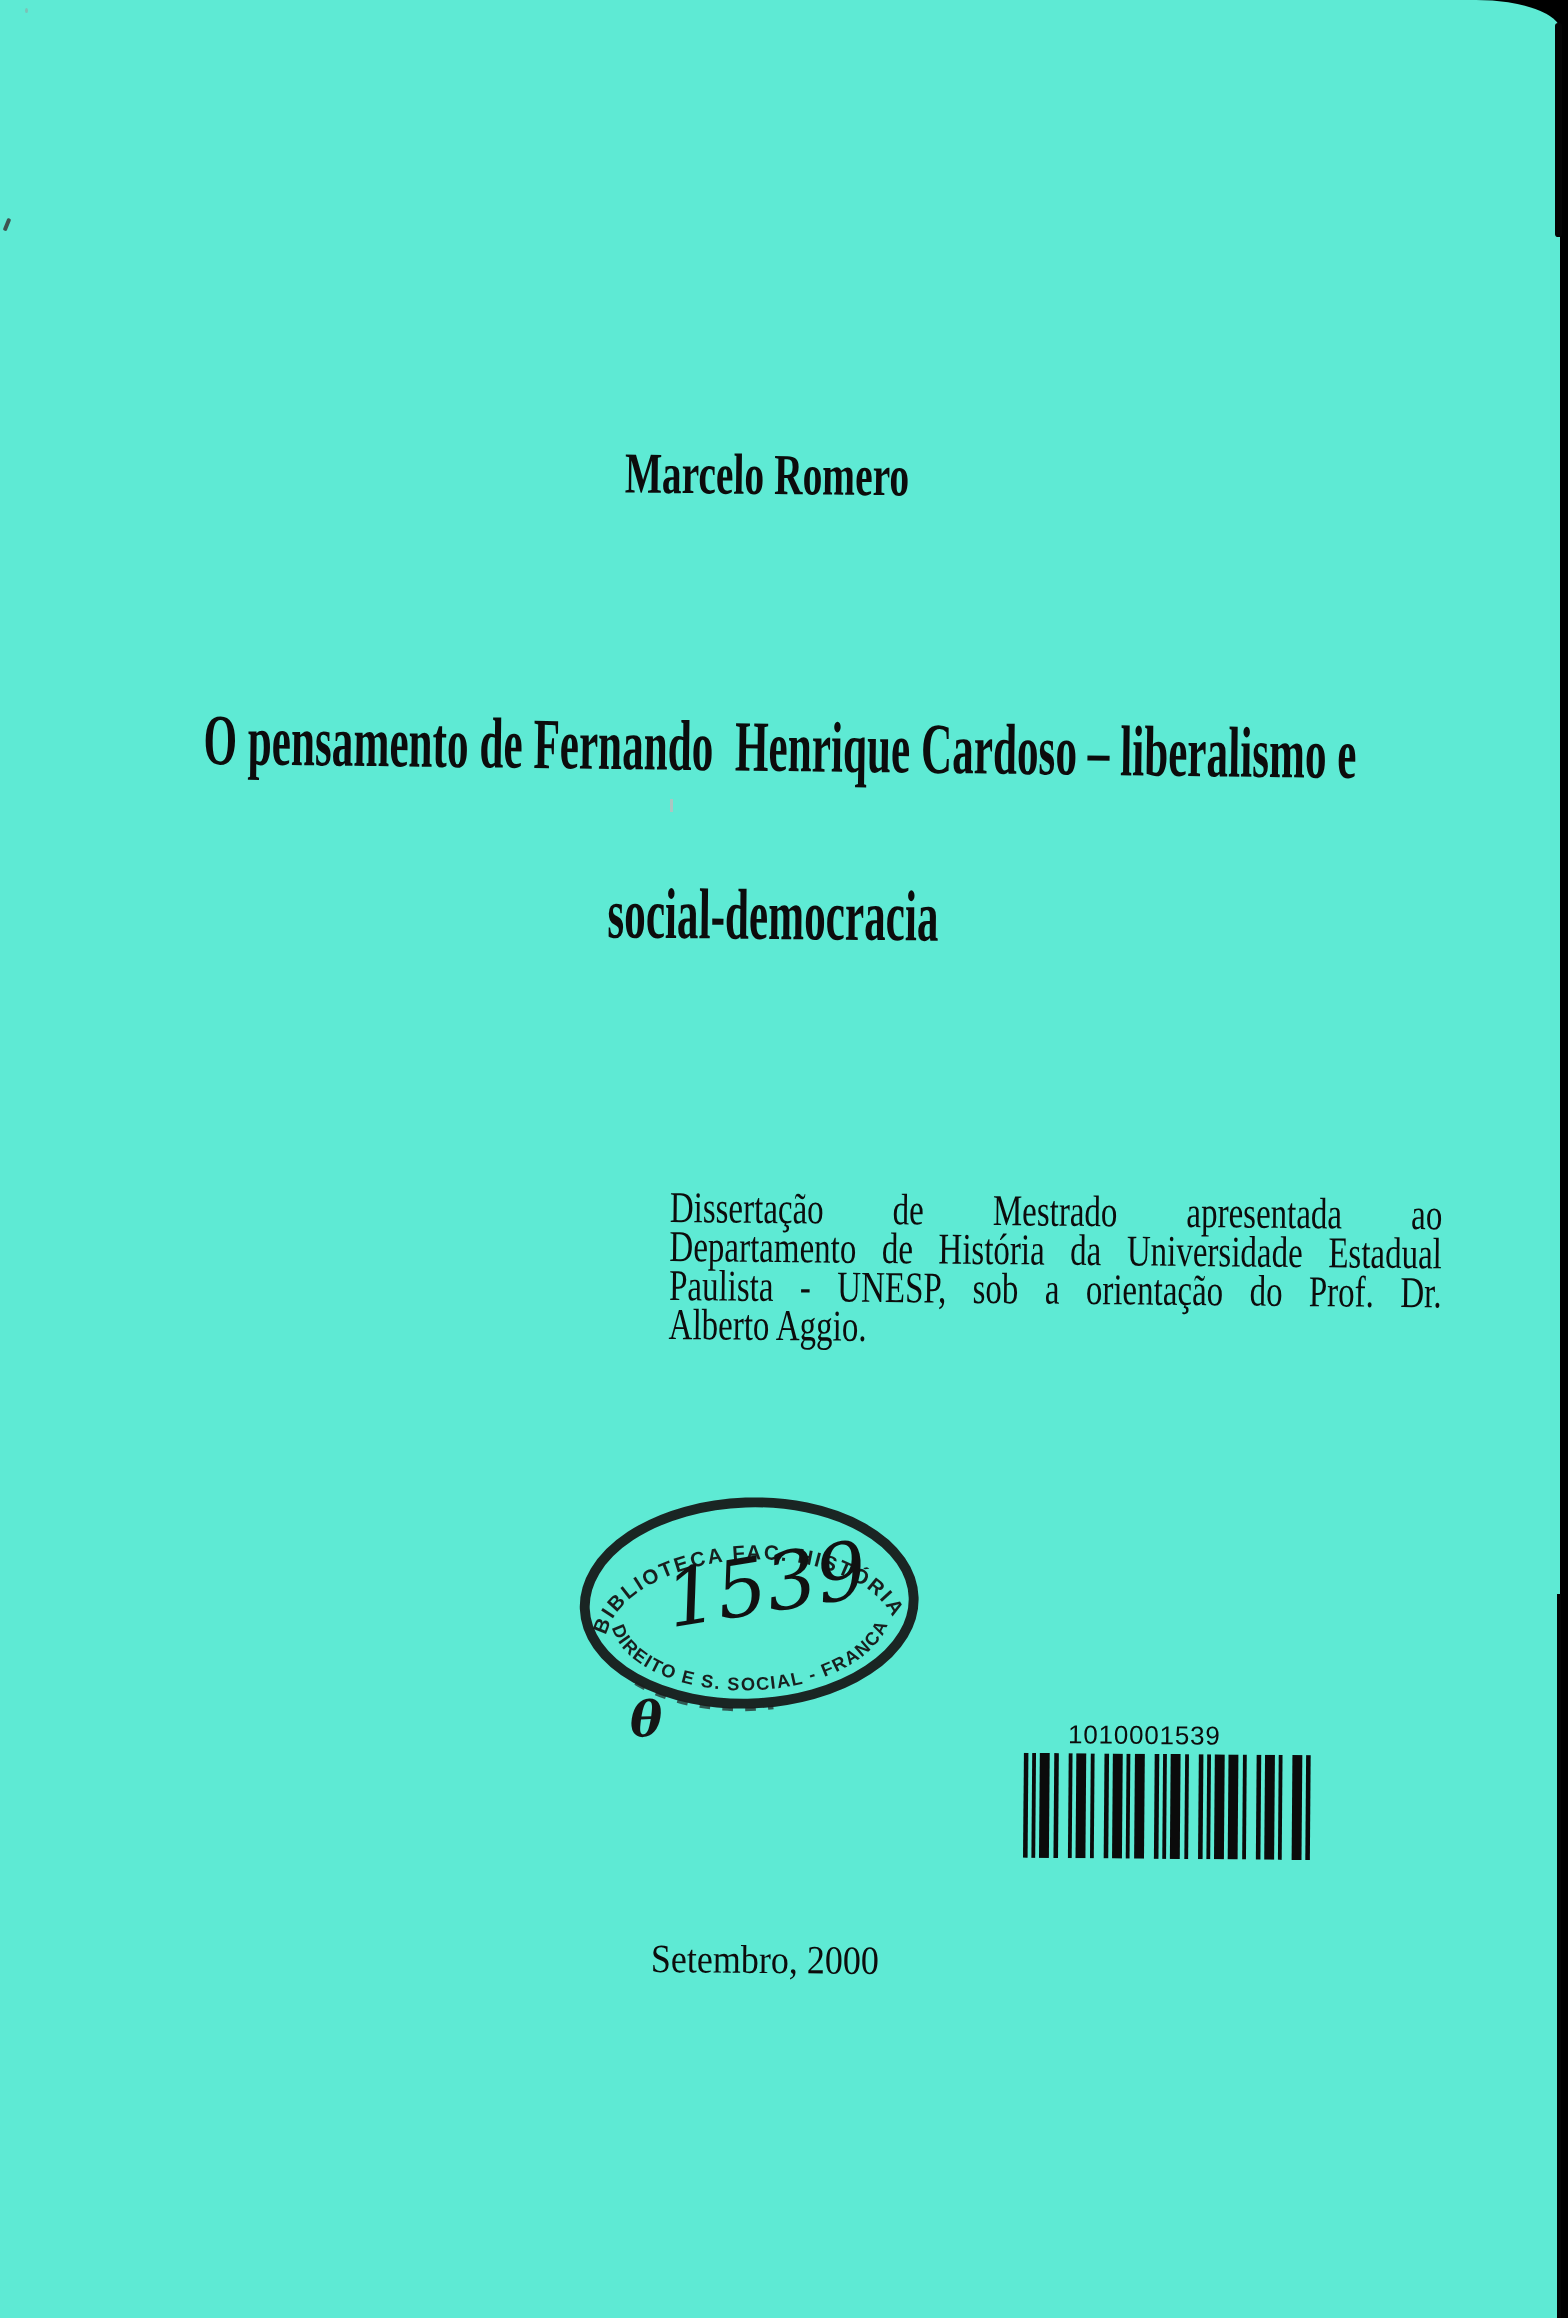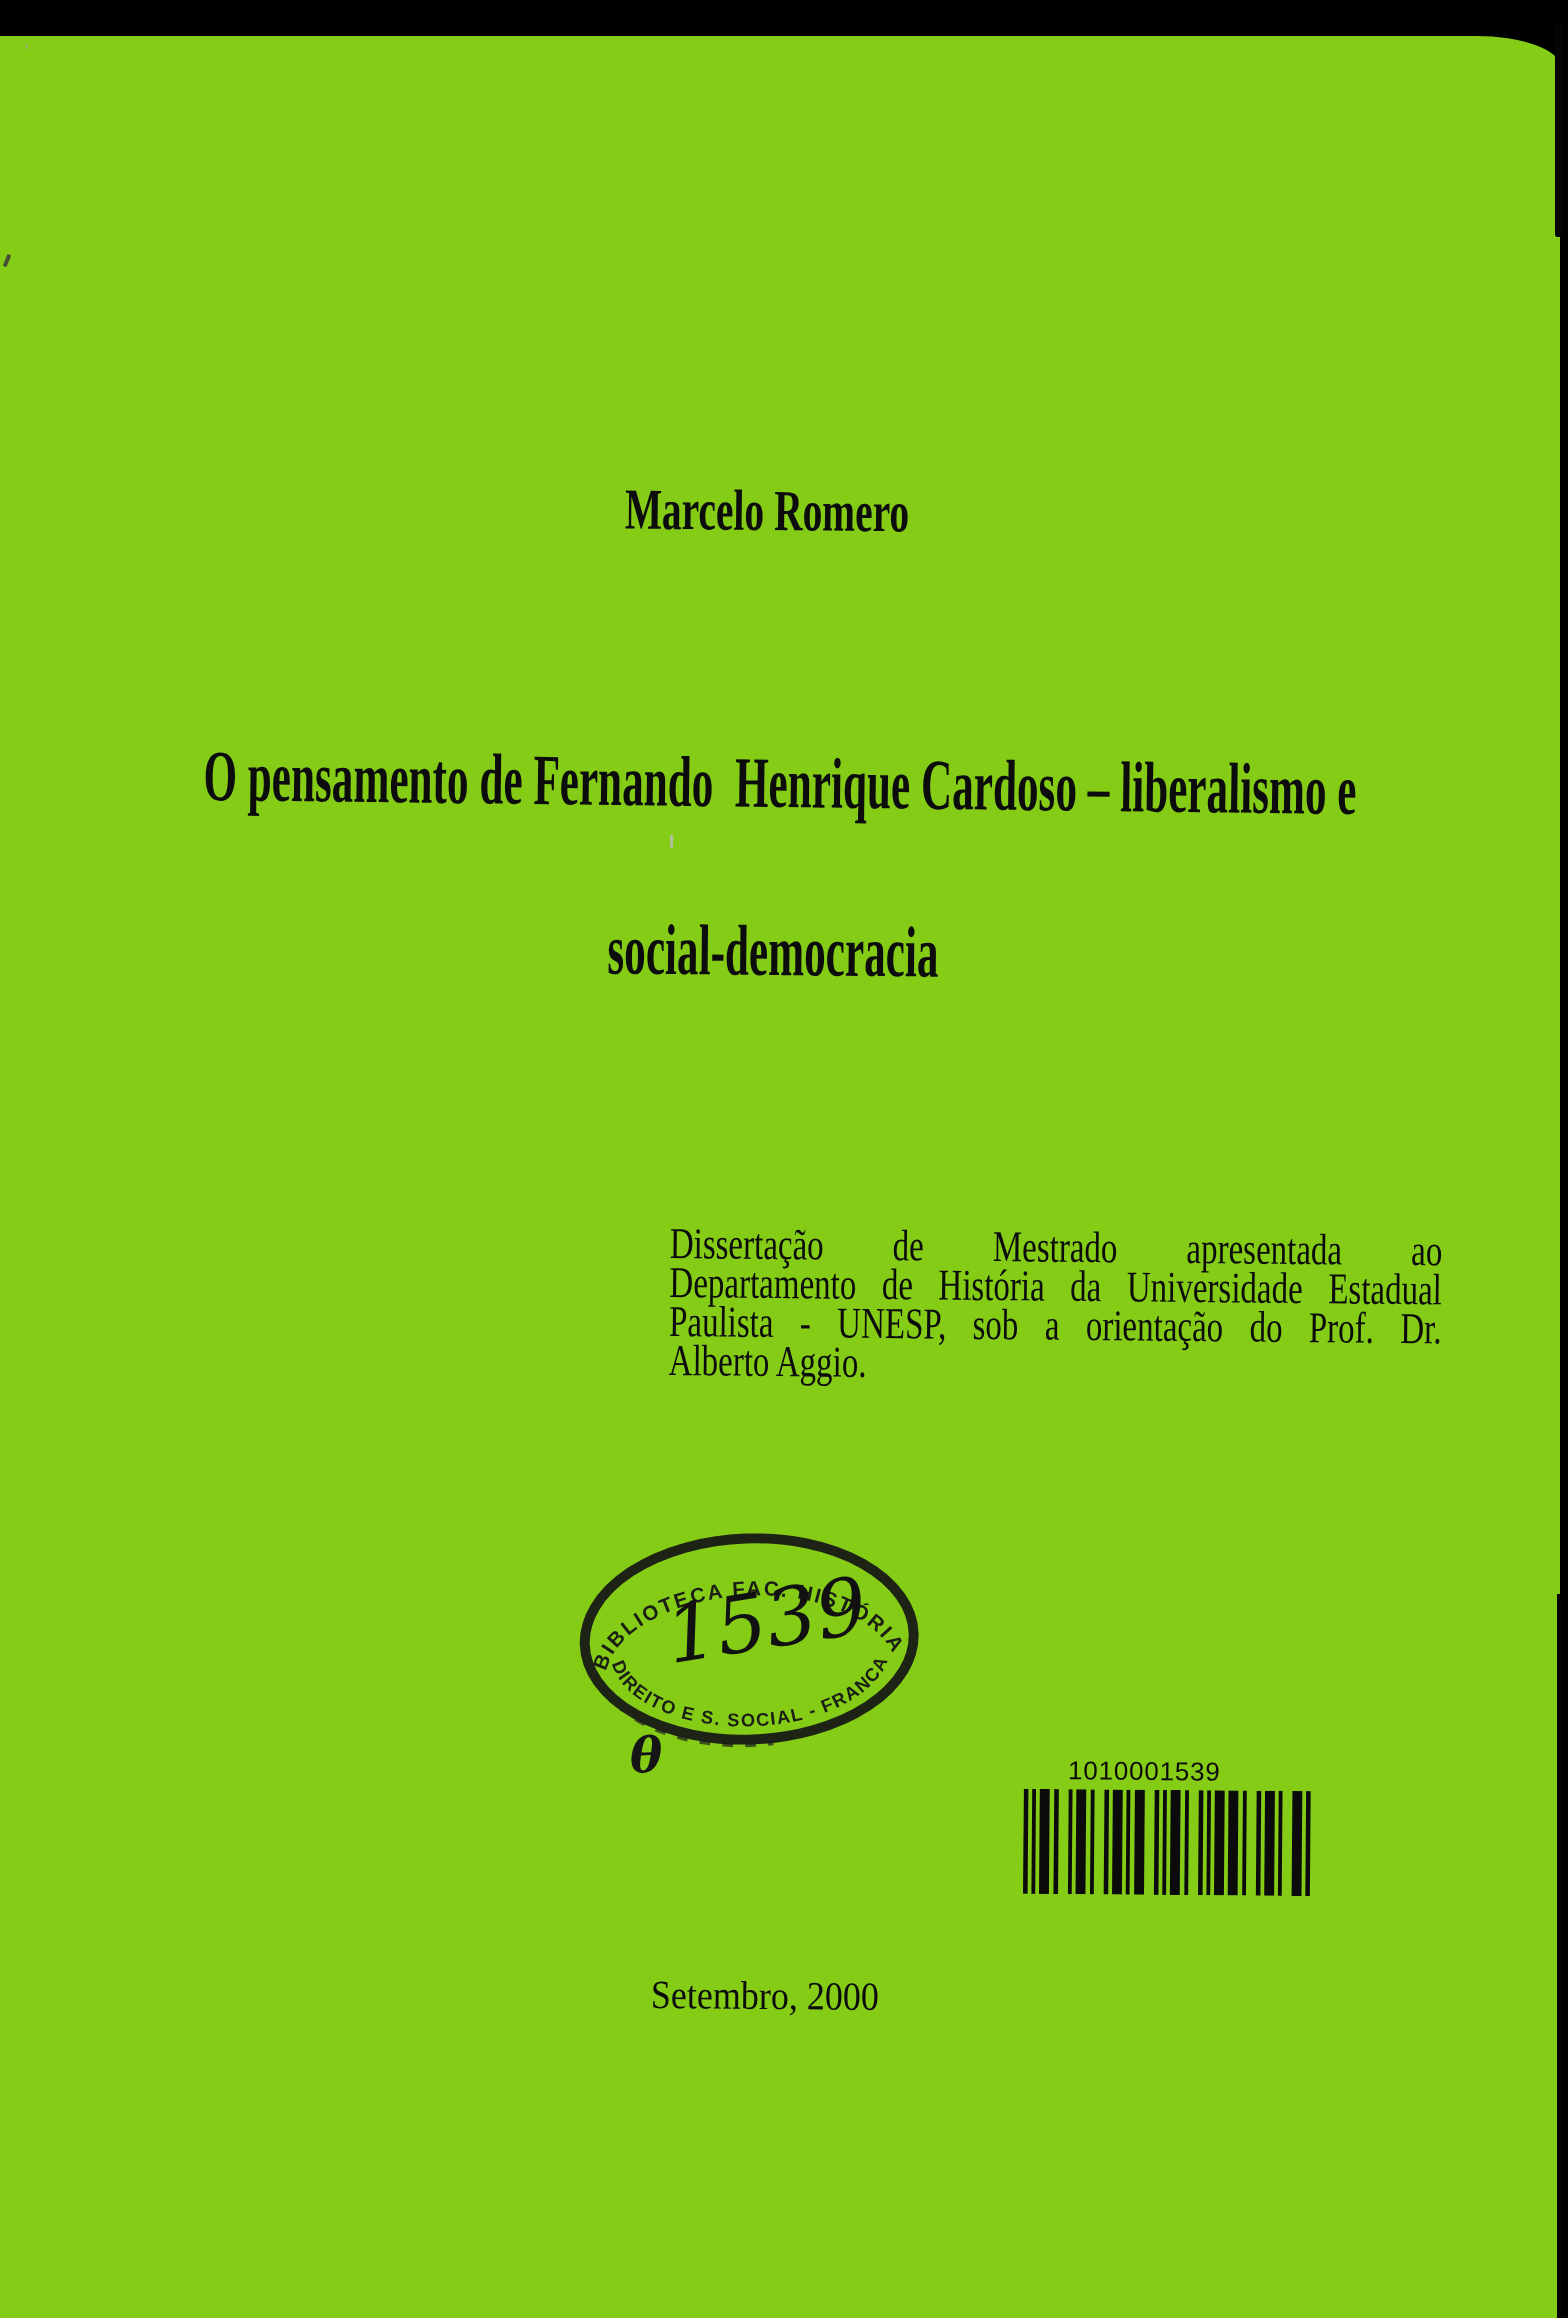--- a/index.html
+++ b/index.html
@@ -7,23 +7,22 @@
     width:1568px;height:2319px;
     background:#000;
     position:relative;
     overflow:hidden;
     font-family:"Liberation Serif", serif;
   }
   
   .paper{
     position:absolute;
     left:0;top:0;bottom:0;right:7.6px;
-    background:#84cc16;
+    background:#5eead4;
     border-top-right-radius:84px 30.5px;
-    margin-top:36px;
   }
   .edge-widen-top{
     position:absolute;right:6.1px;top:23px;width:6.9px;height:214px;
     background:#050505;border-radius:3.1px;
   }
   .edge-widen-bottom{
     position:absolute;right:6.9px;bottom:0;width:3.8px;height:725px;
     background:#050505;
   }
   .speck-a{

